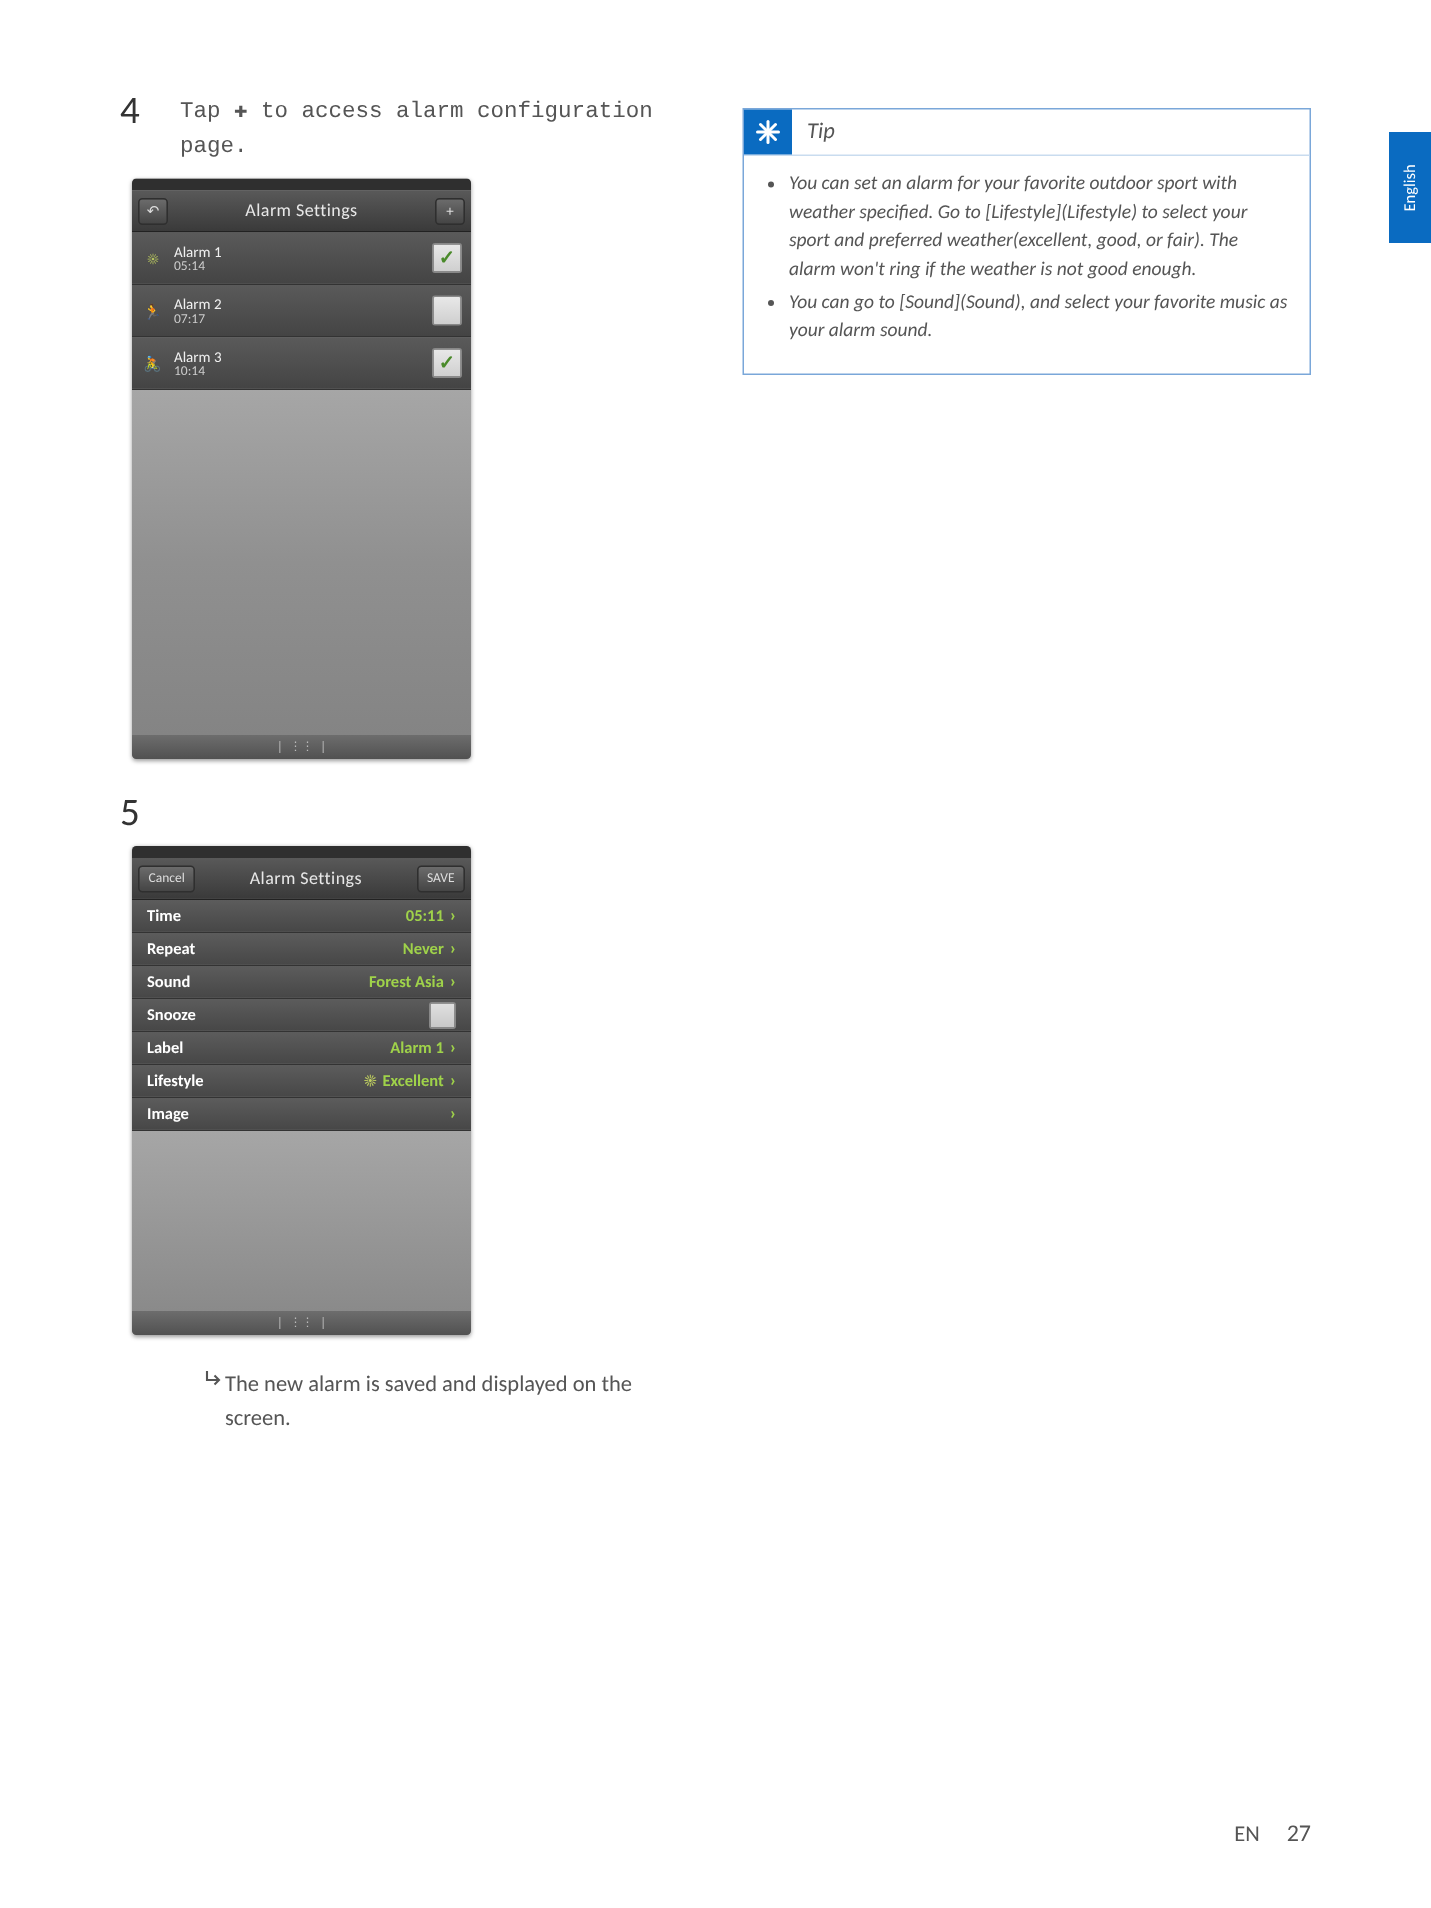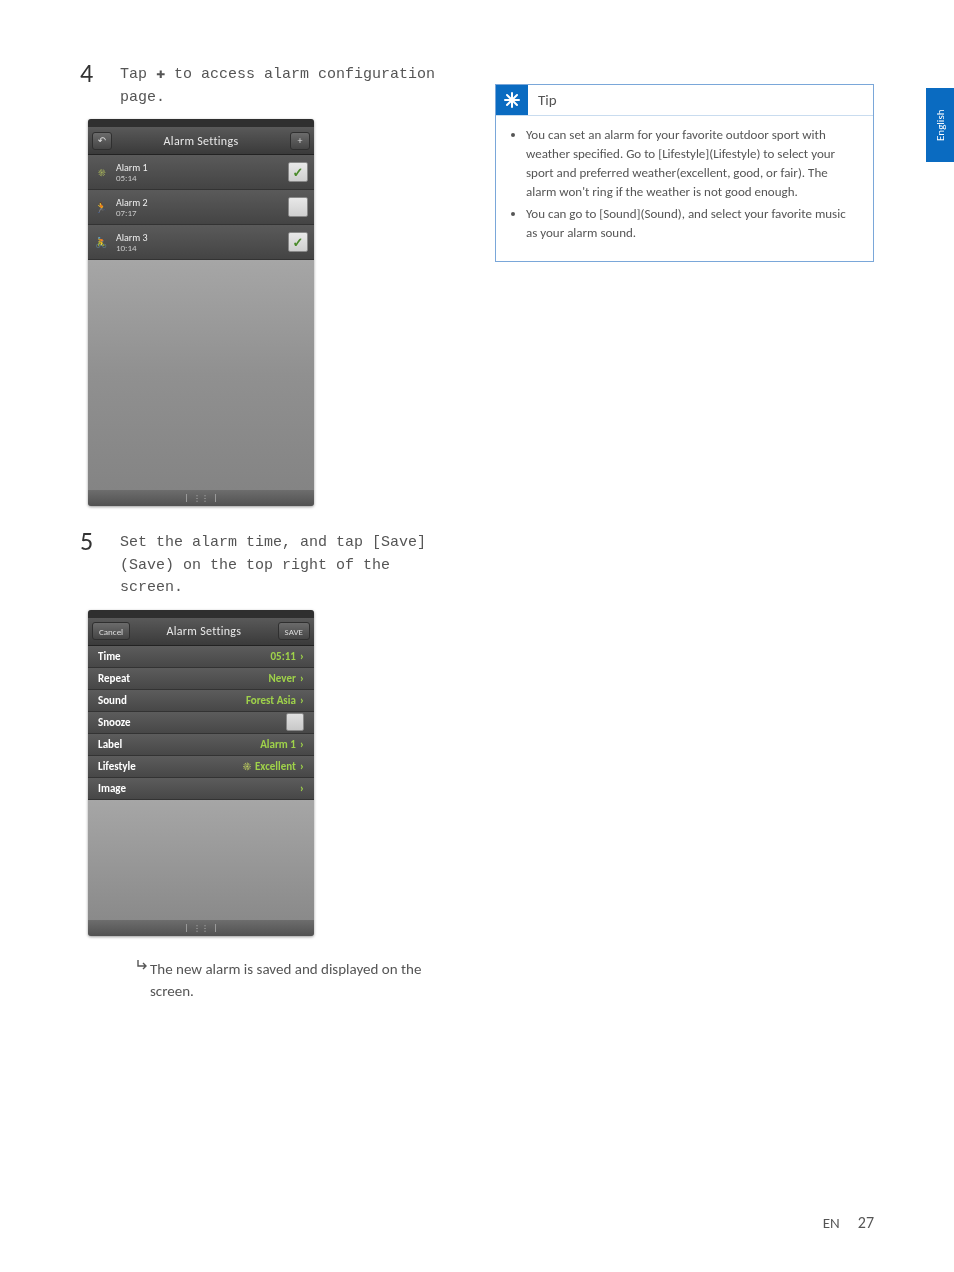--- a/index.html
+++ b/index.html
@@ -200,21 +200,22 @@
     border-radius:2px;
   }
   .shot2 .shot-body2 {
     height:120px;
     background: linear-gradient(#a6a6a6,#8a8a8a);
   }
 
   
   .tip-box {
     border:1px solid #7aa7d9;
-    margin-top: 24px;
+    margin-top: 12px;
+    font-style: italic;
   }
   .tip-head {
     display:flex;
     align-items:center;
     gap:10px;
     padding:0;
   }
   .tip-badge {
     width:32px;height:30px;
     background:#0a6bc1;
@@ -324,21 +325,20 @@
       <div class="shot-body"></div>
       <div class="shot-footer">
         <span></span>
           <span class="lbl">⋮⋮</span>
           <span></span>
       </div>
     </div>
 
     <div class="step">
       <div class="step-num">5</div>
-      <div class="step-text">Set the alarm time, and tap [Save](Save) on the top right of the screen.</div>
     </div>
 
     <div class="shot shot2">
       <div class="shot-statusbar"></div>
       <div class="shot-header">
         <div class="hd-btn-text">Cancel</div>
         <div class="hd-title">Alarm Settings</div>
         <div class="hd-btn-text">SAVE</div>
       </div>
       <div class="cfg-row">

